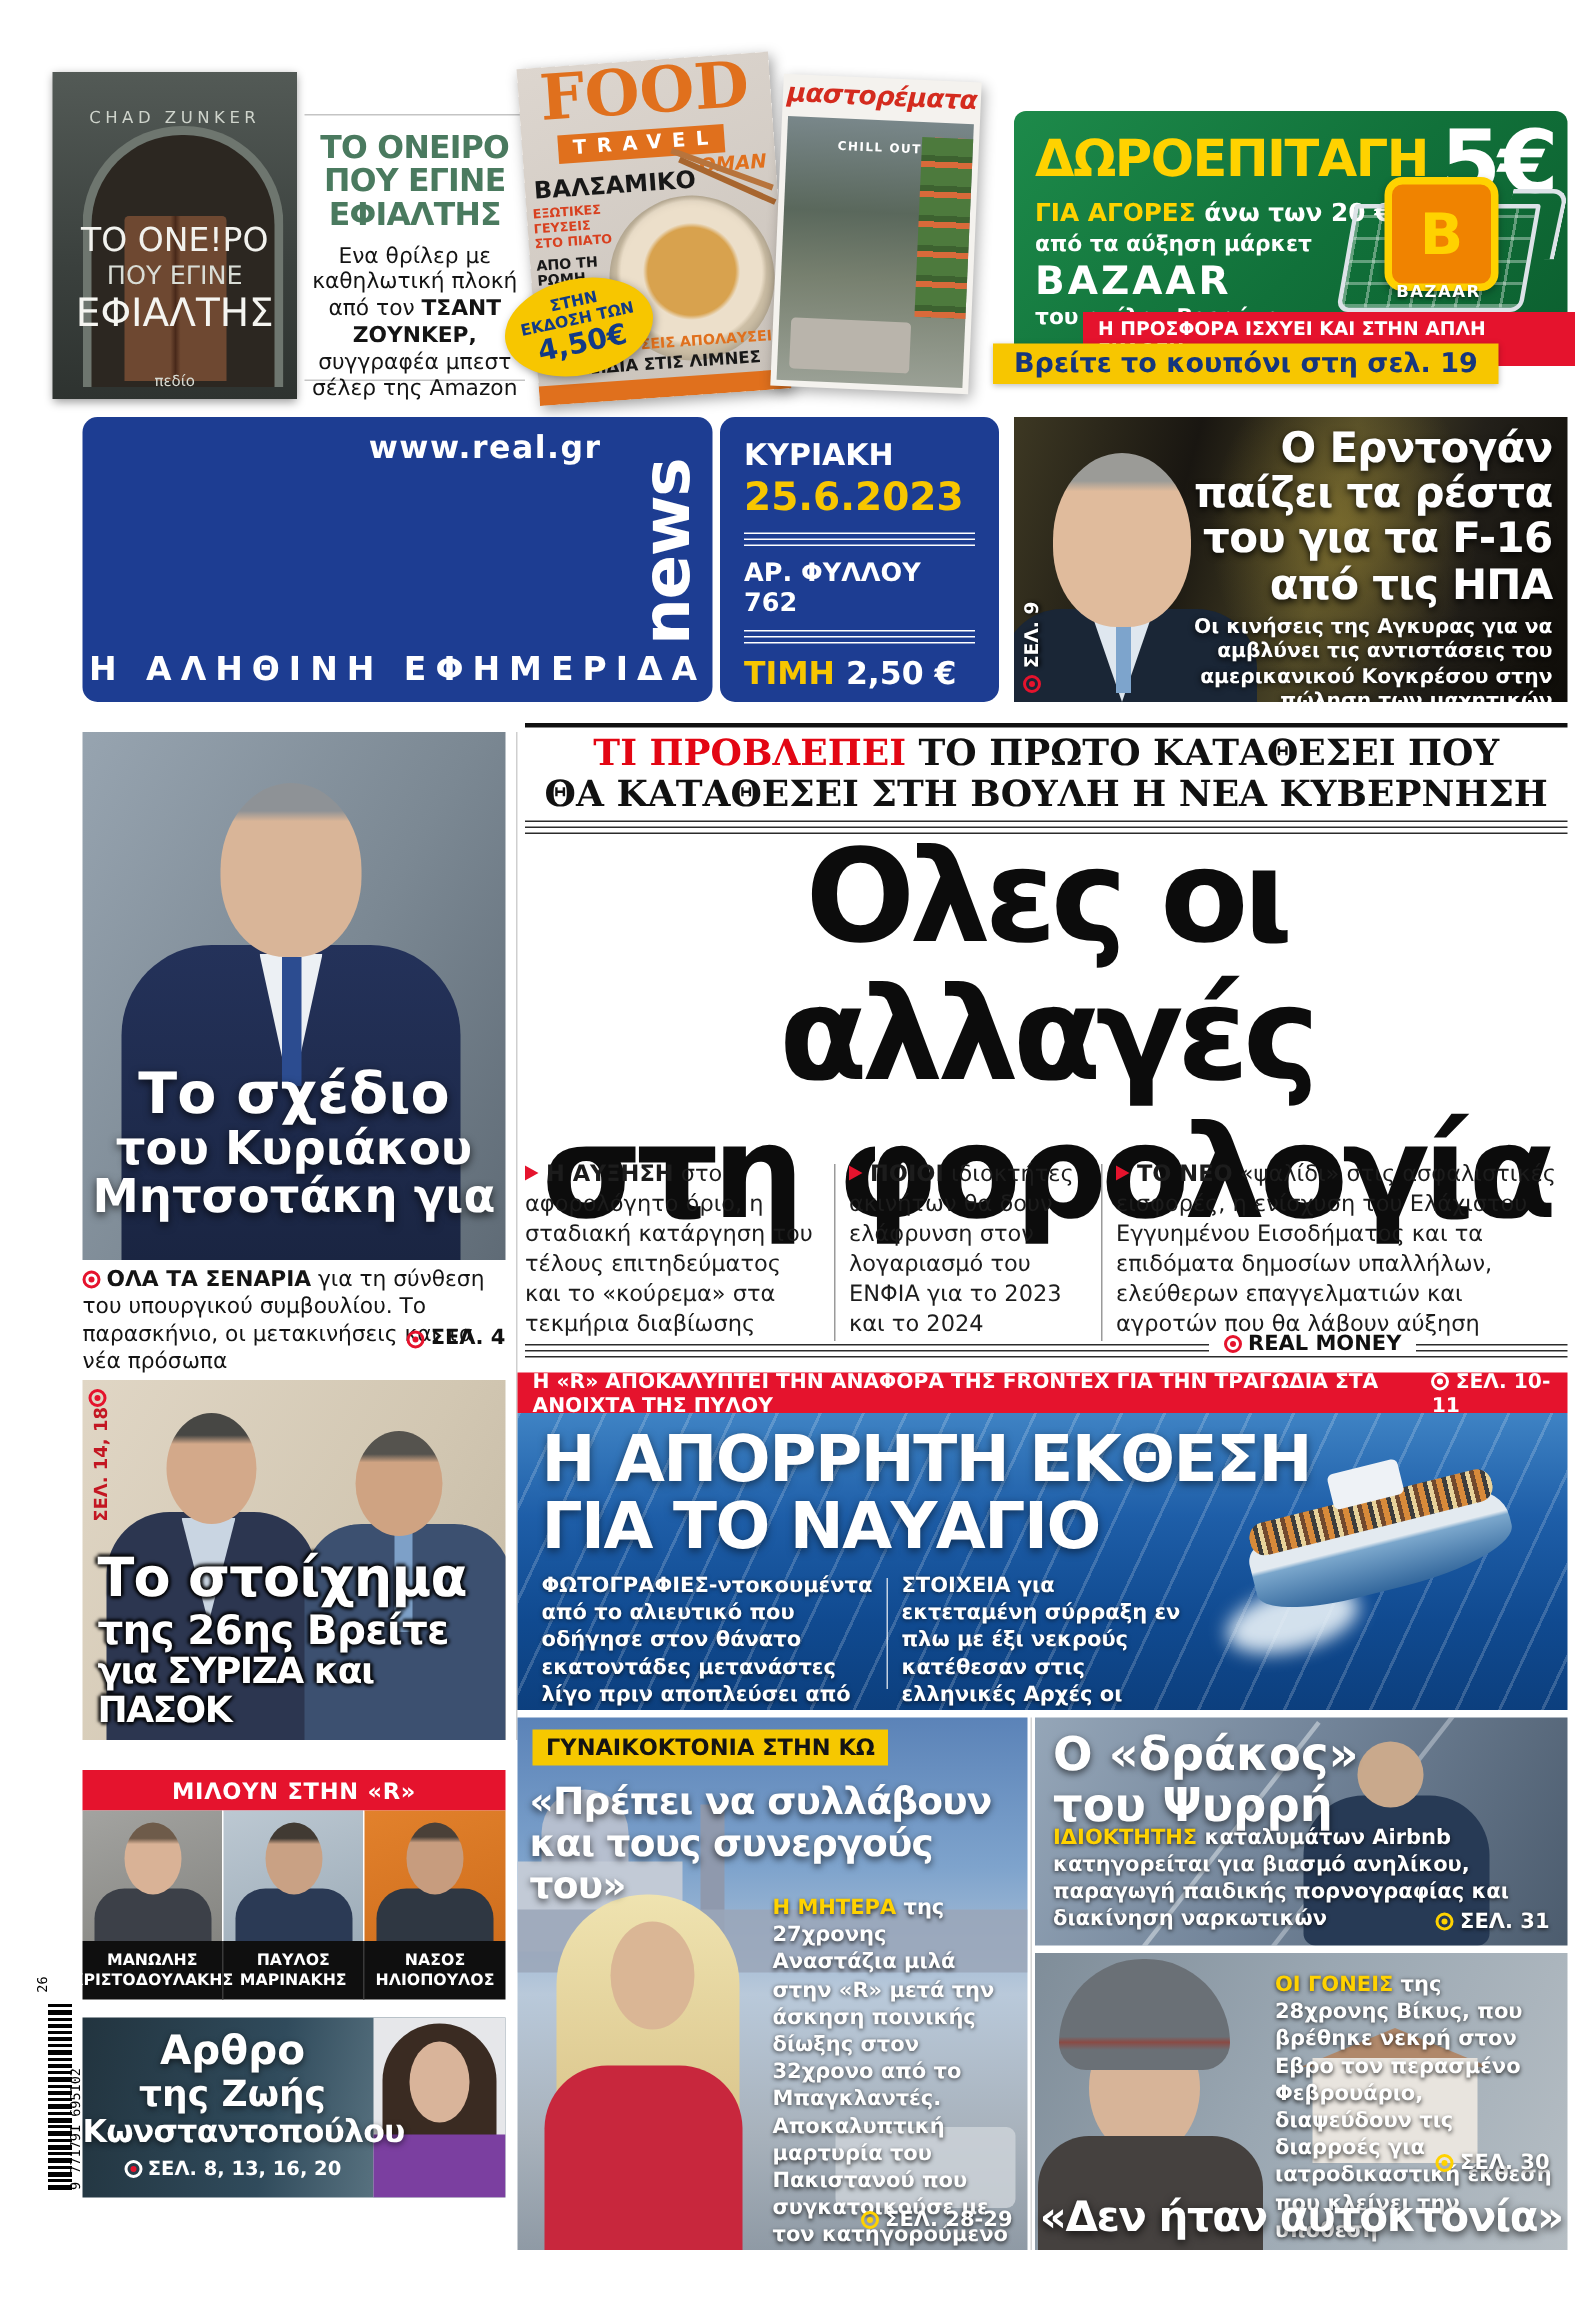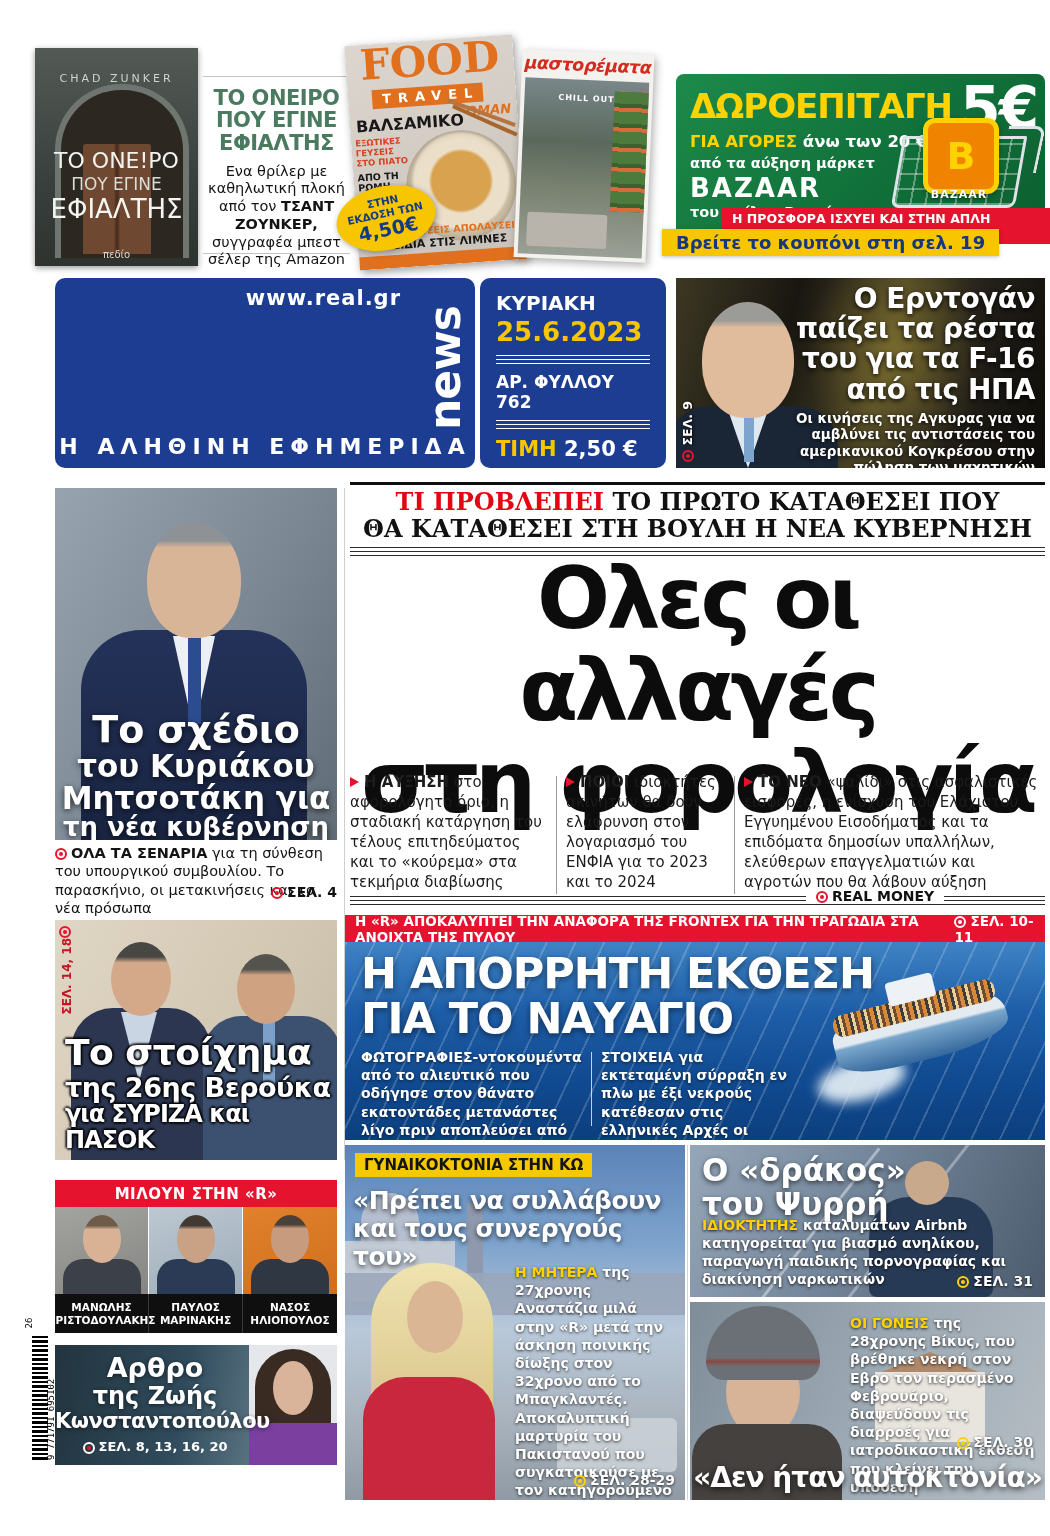--- a/index.html
+++ b/index.html
@@ -460,21 +460,20 @@
 
   <div class="abs" data-name="mitsotakis-box">
     <div class="abs" data-name="mitsotakis-body"></div>
     <div class="abs" data-name="mitsotakis-shirt"></div>
     <div class="abs" data-name="mitsotakis-tie"></div>
     <div class="abs" data-name="mitsotakis-head"></div>
     <div class="abs" data-name="mitsotakis-headline">
       <div class="mits-l1" data-name="mitsotakis-headline-line1">Το σχέδιο</div>
       <div class="mits-l2" data-name="mitsotakis-headline-line2">του Κυριάκου</div>
       <div class="mits-l3" data-name="mitsotakis-headline-line3">Μητσοτάκη για</div>
-      <div class="mits-l4" data-name="mitsotakis-headline-line4">τη νέα κυβέρνηση</div>
     </div>
   </div>
   <div class="abs" data-name="mitsotakis-deck">
     <span class="dot" data-name="mitsotakis-deck-dot-icon"></span><span class="lead" data-name="mitsotakis-deck-lead">ΟΛΑ ΤΑ ΣΕΝΑΡΙΑ</span><span data-name="mitsotakis-deck-rest"> για τη σύνθεση του υπουργικού συμβουλίου. Το παρασκήνιο, οι μετακινήσεις και τα νέα πρόσωπα</span>
     <span class="abs" data-name="mitsotakis-page"><span class="dot" data-name="mitsotakis-page-dot-icon"></span><span data-name="mitsotakis-page-text">ΣΕΛ. 4</span></span>
   </div>
 
   <div class="abs vdiv-left" data-name="column-divider-left"></div>
 
   <div class="abs" data-name="syriza-box">
@@ -483,21 +482,21 @@
     <div class="abs" data-name="tsipras-head"></div>
     <div class="abs" data-name="androulakis-body"></div>
     <div class="abs" data-name="androulakis-tie"></div>
     <div class="abs" data-name="androulakis-head"></div>
     <div class="abs" data-name="syriza-page">
       <span class="dot" data-name="syriza-page-dot-icon"></span>
       <span class="vtxt" data-name="syriza-page-text">ΣΕΛ. 14, 18</span>
     </div>
     <div class="abs" data-name="syriza-headline">
       <div class="syr-l1" data-name="syriza-headline-line1">Το στοίχημα</div>
-      <div class="syr-l2" data-name="syriza-headline-line2">της 26ης Βερούκα</div>
+      <div class="syr-l2" data-name="syriza-headline-line2">της 26ης Βρείτε</div>
       <div class="syr-l3" data-name="syriza-headline-line3">για ΣΥΡΙΖΑ και ΠΑΣΟΚ</div>
     </div>
   </div>
 
   <div class="abs" data-name="shipwreck-box">
     <div data-name="shipwreck-strip">
       <span data-name="shipwreck-strip-text">Η «R» ΑΠΟΚΑΛΥΠΤΕΙ ΤΗΝ ΑΝΑΦΟΡΑ ΤΗΣ FRONTEX ΓΙΑ ΤΗΝ ΤΡΑΓΩΔΙΑ ΣΤΑ ΑΝΟΙΧΤΑ ΤΗΣ ΠΥΛΟΥ</span>
       <span data-name="shipwreck-strip-page"><span class="dot wht" data-name="shipwreck-page-dot-icon"></span><span data-name="shipwreck-strip-page-text">ΣΕΛ. 10-11</span></span>
     </div>
     <div data-name="shipwreck-sea">

